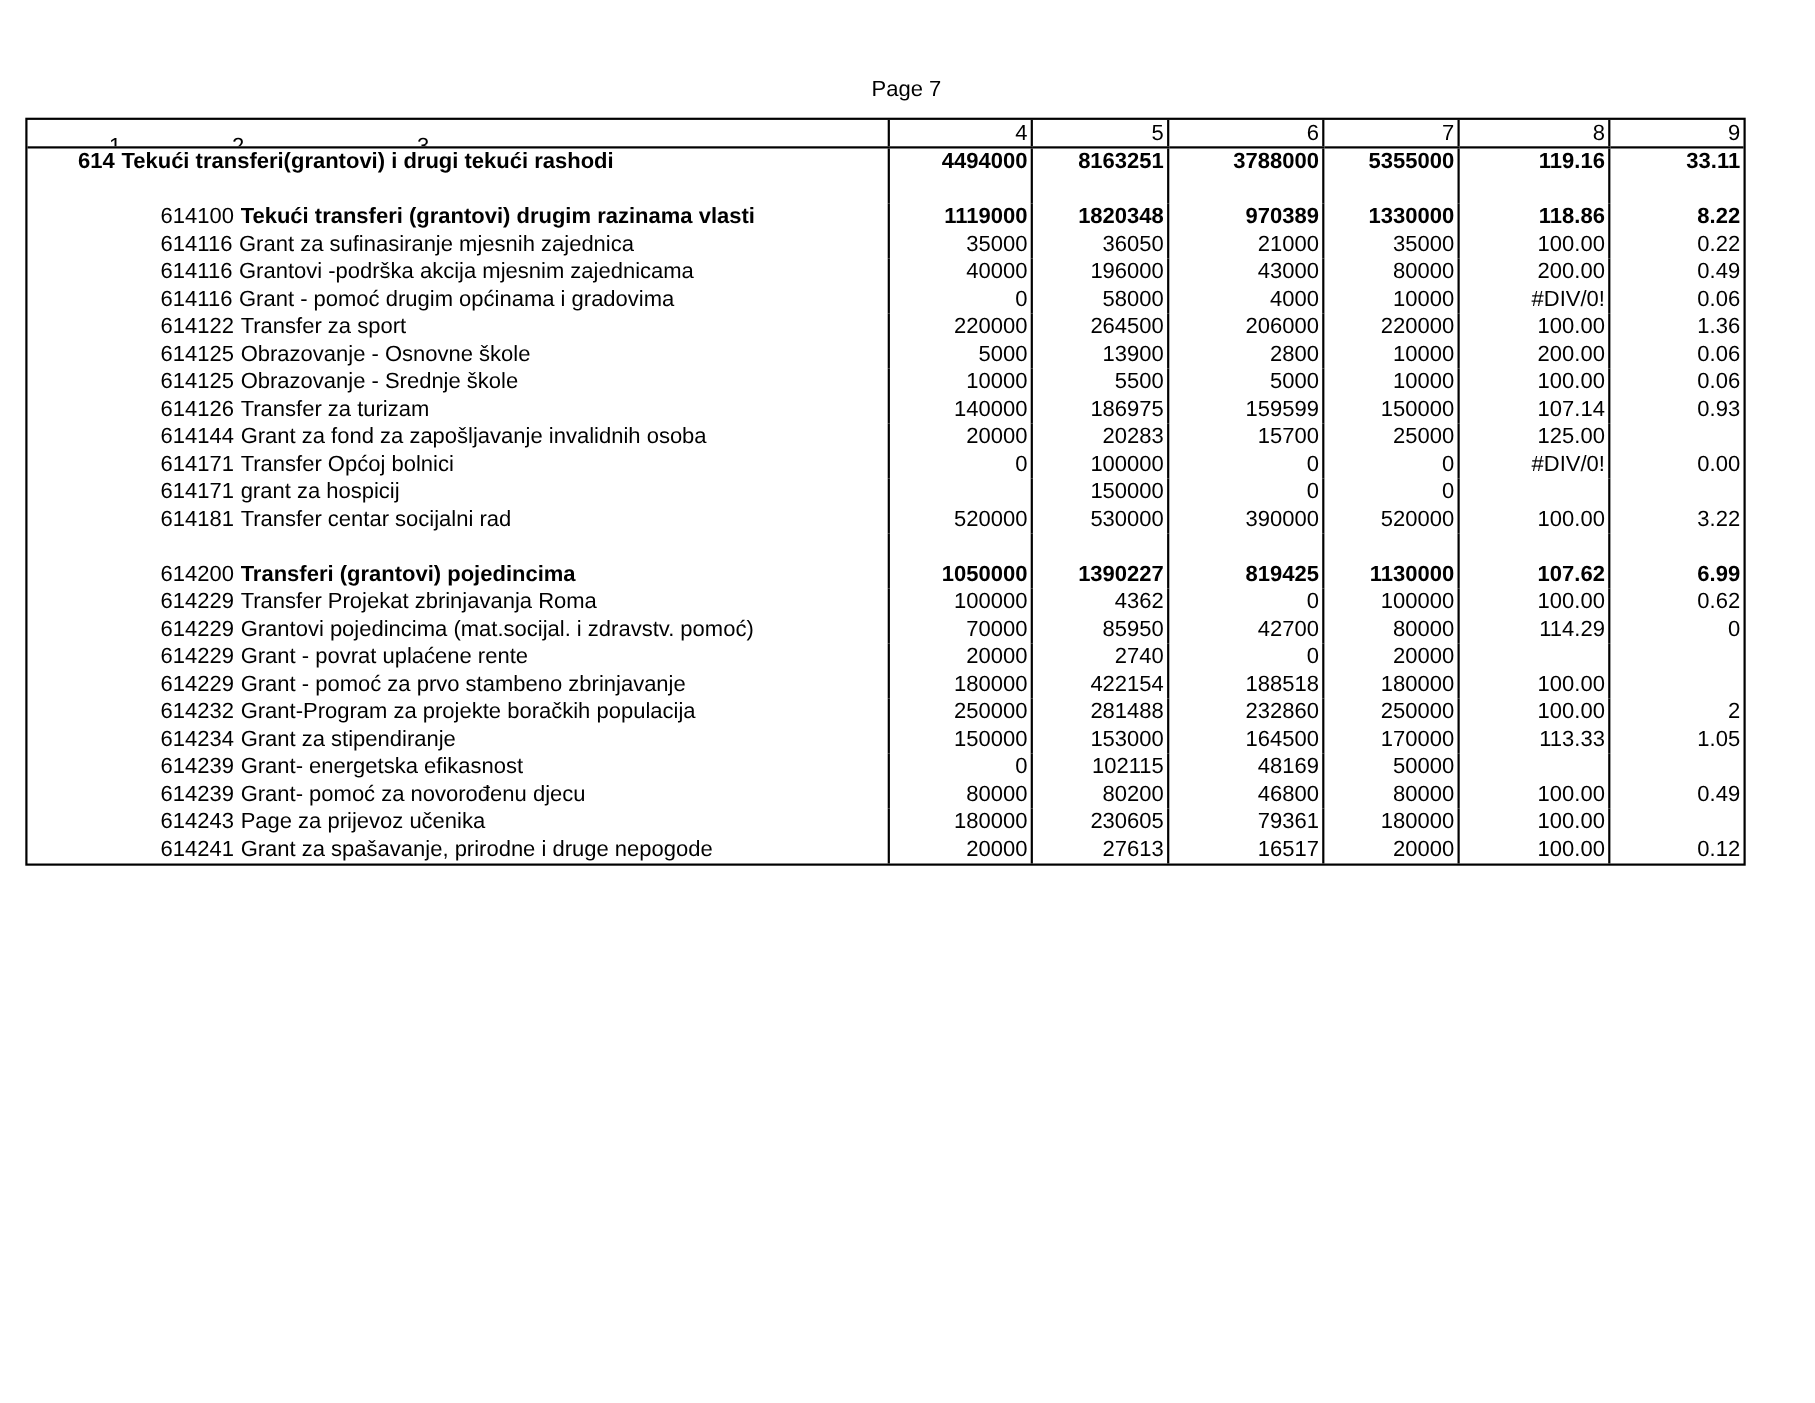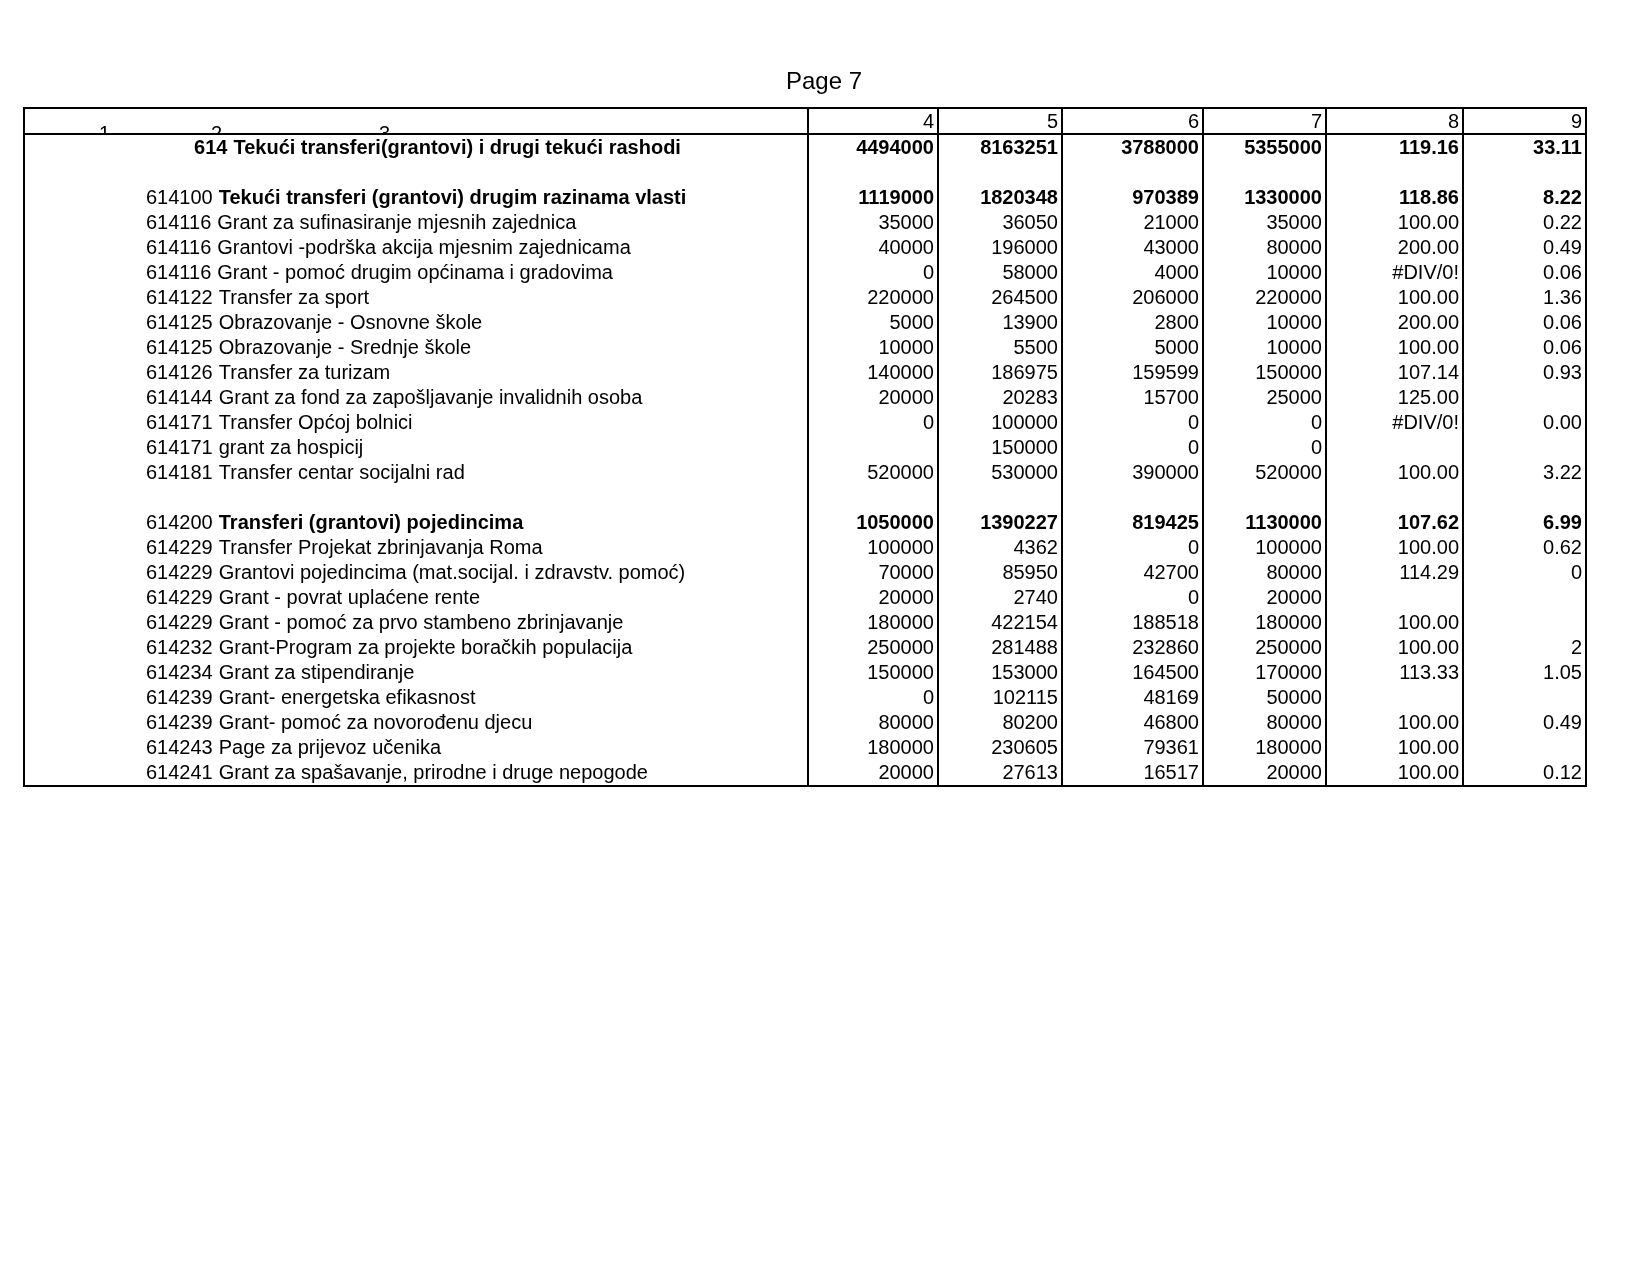--- a/index.html
+++ b/index.html
@@ -2,21 +2,21 @@
 <html><head>
 <meta charset="utf-8">
 <style>
   html, body { margin: 0; padding: 0; background: #ffffff; }
   body {
     width: 1650px; height: 1275px; position: relative; overflow: hidden;
     font-family: "Liberation Sans", sans-serif; color: #000;
   }
   .page-label {
     position: absolute; left: 0; width: 1650px; top: 70px;
-    text-align: center; font-size: 24px; line-height: 22px;
+    text-align: center; font-size: 20px; line-height: 22px;
     padding-left: 0; 
   }
   .page-label span { position: relative; left: -1px; }
   .sheet {
     position: absolute; left: 23px; top: 107px; width: 1564px;
     border: 2px solid #000; box-sizing: border-box;
   }
   table { border-collapse: collapse; width: 100%; table-layout: fixed; font-size: 20px; }
   col.c123 { width: 783px; }
   col.c4 { width: 130px; }
@@ -26,21 +26,21 @@
   col.c8 { width: 137px; }
   col.c9 { width: auto; }
   td { height: 25px; padding: 0 3px 0 0; line-height: 25px; white-space: nowrap; overflow: hidden; vertical-align: middle; }
   td.num { text-align: right; border-left: 2px solid #000; }
   td.num.left { text-align: right; padding-left: 30px; }
   tr.head td { height: 24px; line-height: 24px; border-bottom: 2px solid #000; }
   td.labels { position: relative; padding: 0; }
   .h1 { position: absolute; left: 74px; }
   .h2 { position: absolute; left: 186px; }
   .h3 { position: absolute; left: 354px; }
-  .desc-top { padding-left: 46px; font-weight: bold; text-align: center; }
+  .desc-top { padding-left: 46px; font-weight: bold; }
   .desc { padding-left: 121px; }
   .desc b { font-weight: bold; margin-top: 29px; }
   .bold td.num { font-weight: bold; }
   .code { margin-right: 6px; }
 </style>
 </head>
 <body>
 
 <div class="page-label"><span>Page 7</span></div>
 

